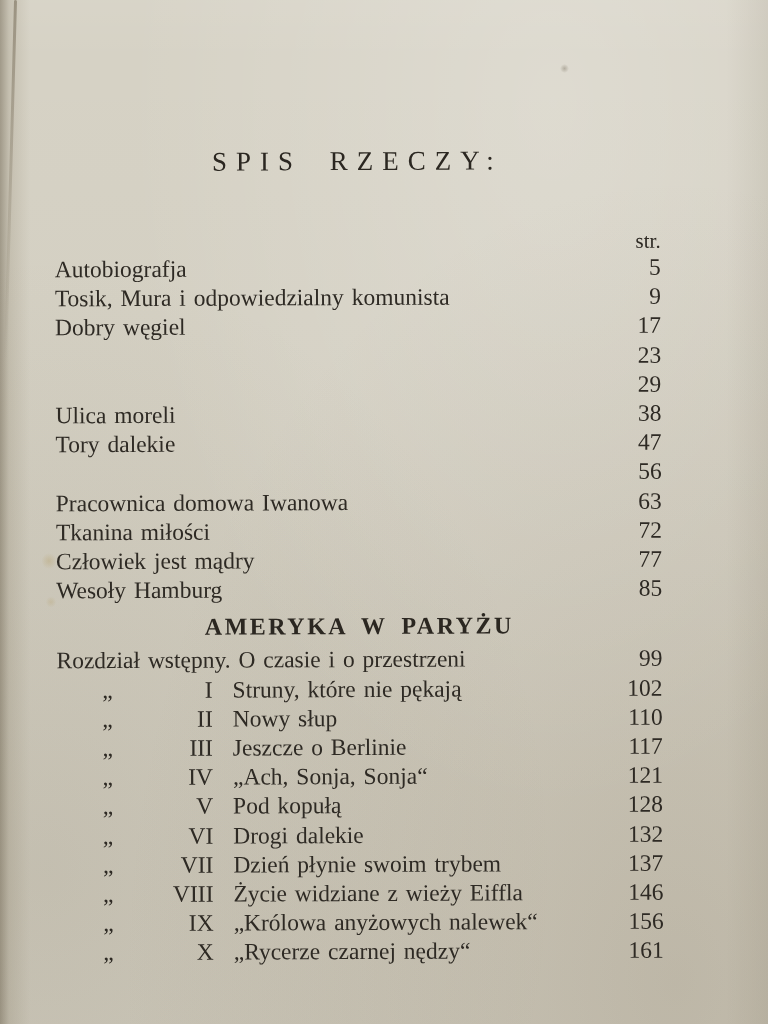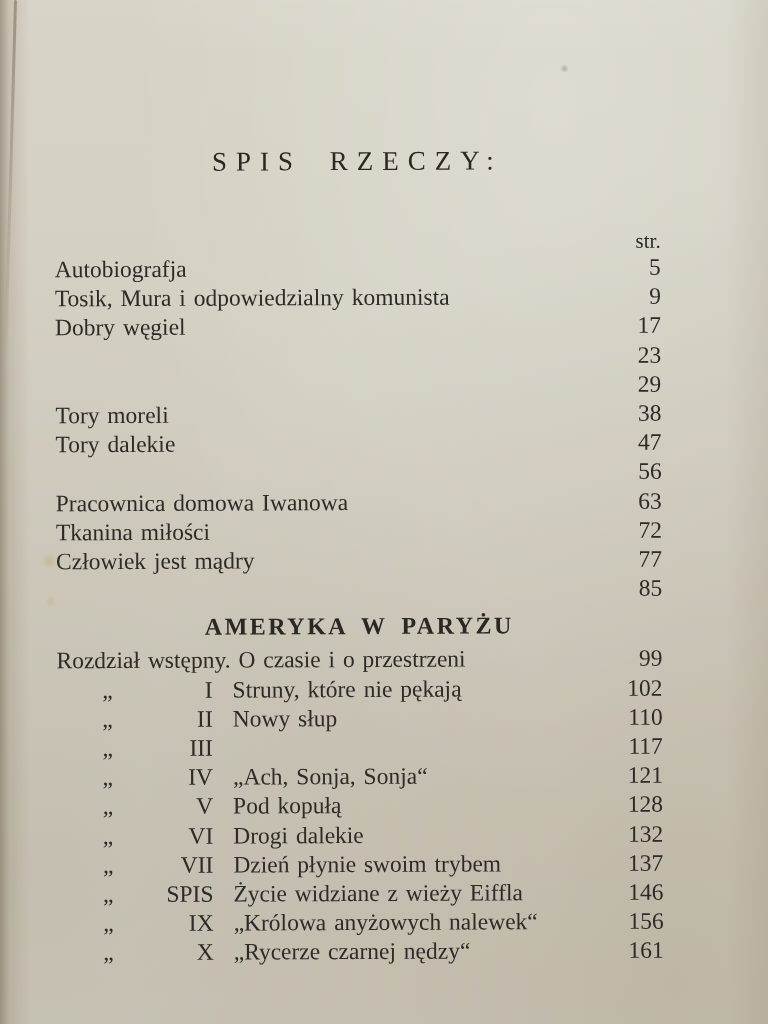--- a/index.html
+++ b/index.html
@@ -124,21 +124,21 @@
       <span class="t">Dobry węgiel</span>
       <span class="p">17</span>
     </div>
     <div class="row">
       <span class="p">23</span>
     </div>
     <div class="row">
       <span class="p">29</span>
     </div>
     <div class="row">
-      <span class="t">Tory moreli</span>
+      <span class="t">Ulica moreli</span>
       <span class="p">38</span>
     </div>
     <div class="row">
       <span class="t">Tory dalekie</span>
       <span class="p">47</span>
     </div>
     <div class="row">
       <span class="p">56</span>
     </div>
     <div class="row">
@@ -147,20 +147,21 @@
     </div>
     <div class="row">
       <span class="t">Tkanina miłości</span>
       <span class="p">72</span>
     </div>
     <div class="row">
       <span class="t">Człowiek jest mądry</span>
       <span class="p">77</span>
     </div>
     <div class="row">
+      <span class="t">Wesoły Hamburg</span>
       <span class="p">85</span>
     </div>
   </div>
 
   <div class="section-heading">AMERYKA W PARYŻU</div>
 
   <div class="rows">
     <div class="row">
       <span class="t">Rozdział wstępny. O czasie i o przestrzeni</span>
       <span class="p">99</span>
@@ -174,20 +175,21 @@
     </div>
     <div class="row ch">
       <span class="ditto">„</span>
       <span class="num">II</span>
       <span class="t">Nowy słup</span>
       <span class="p">110</span>
     </div>
     <div class="row ch">
       <span class="ditto">„</span>
       <span class="num">III</span>
+      <span class="t">Jeszcze o Berlinie</span>
       <span class="p">117</span>
     </div>
     <div class="row ch">
       <span class="ditto">„</span>
       <span class="num">IV</span>
       <span class="t">„Ach, Sonja, Sonja“</span>
       <span class="p">121</span>
     </div>
     <div class="row ch">
       <span class="ditto">„</span>
@@ -202,21 +204,21 @@
       <span class="p">132</span>
     </div>
     <div class="row ch">
       <span class="ditto">„</span>
       <span class="num">VII</span>
       <span class="t">Dzień płynie swoim trybem</span>
       <span class="p">137</span>
     </div>
     <div class="row ch">
       <span class="ditto">„</span>
-      <span class="num">SPIS</span>
+      <span class="num">VIII</span>
       <span class="t">Życie widziane z wieży Eiffla</span>
       <span class="p">146</span>
     </div>
     <div class="row ch">
       <span class="ditto">„</span>
       <span class="num">IX</span>
       <span class="t">„Królowa anyżowych nalewek“</span>
       <span class="p">156</span>
     </div>
     <div class="row ch">

